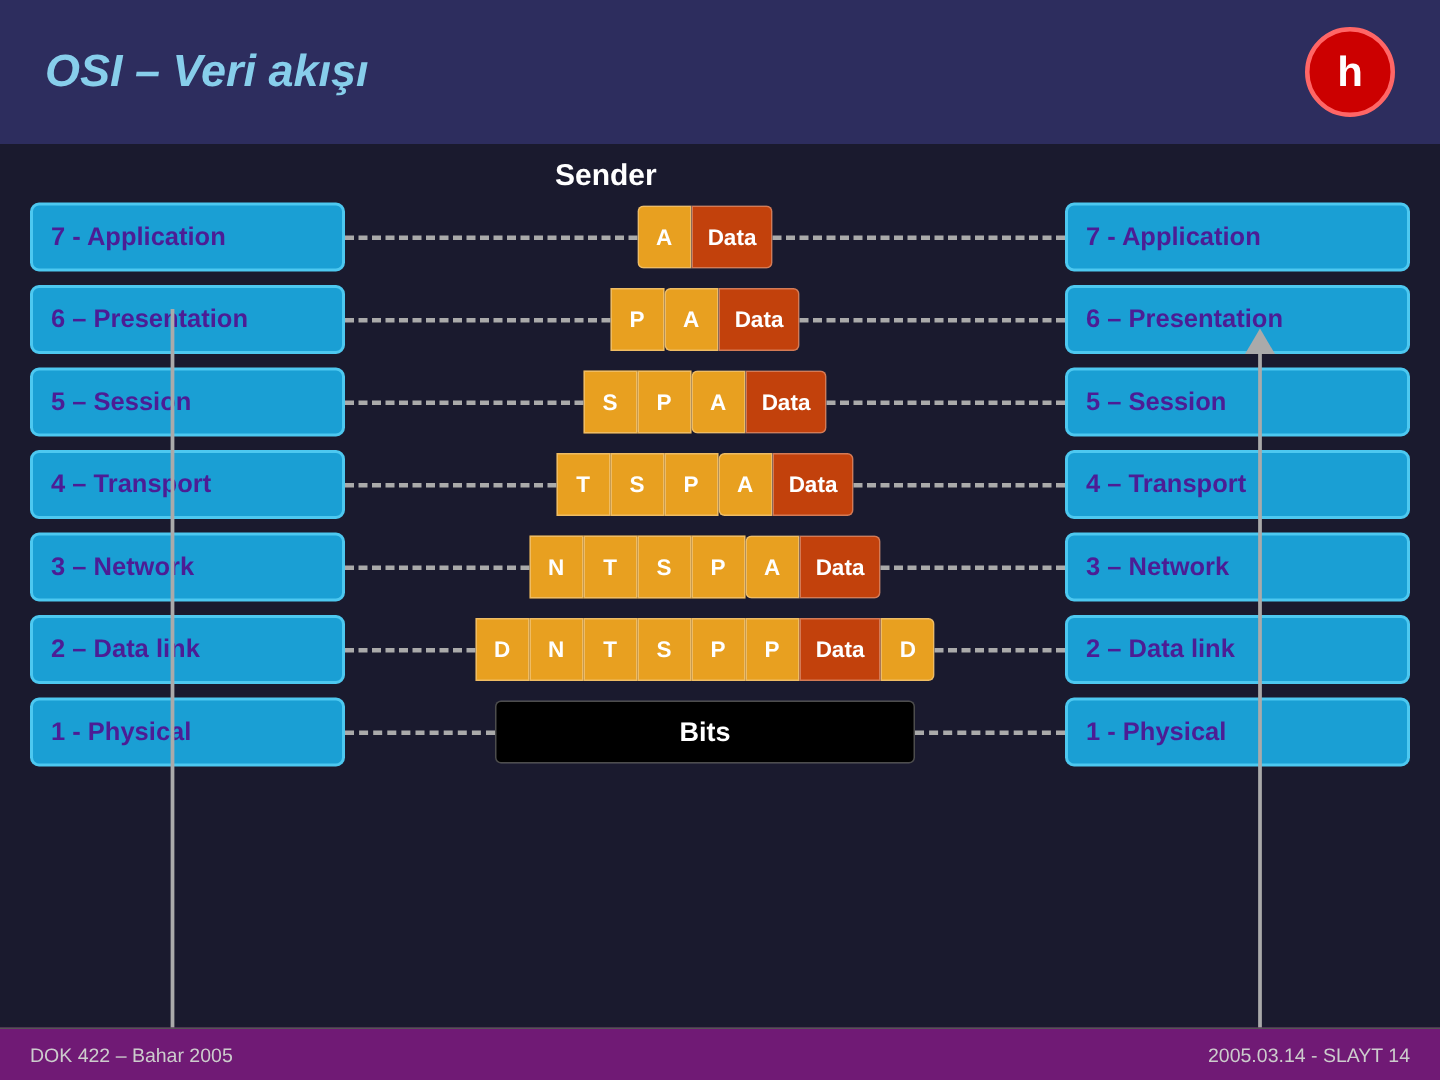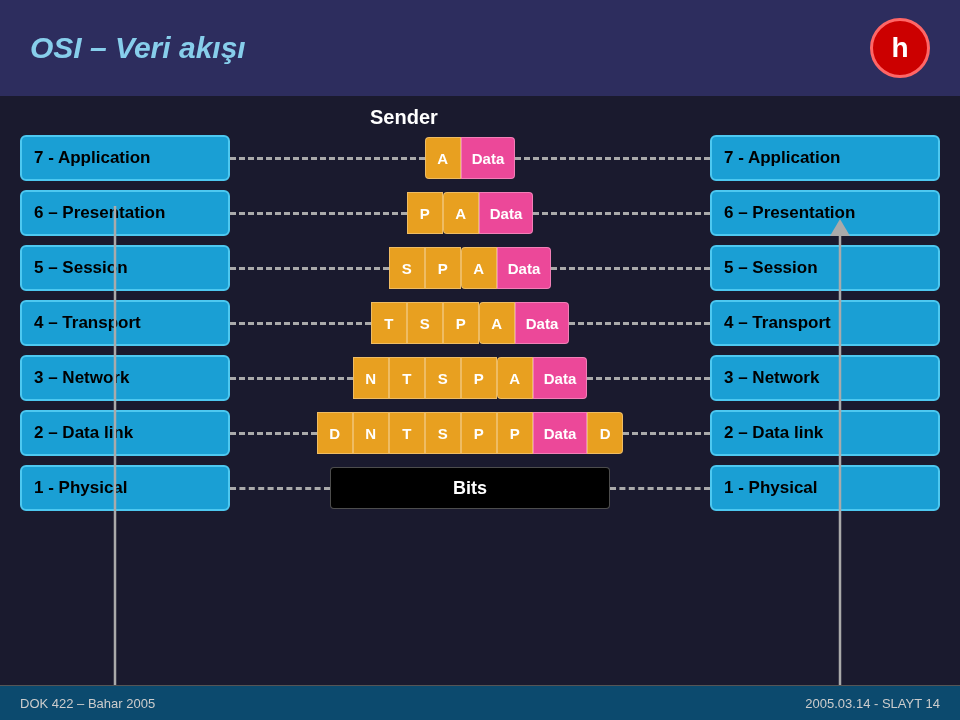--- a/index.html
+++ b/index.html
@@ -66,21 +66,21 @@
     
     .osi-row {
       display: flex;
       align-items: center;
       margin-bottom: 7px;
       height: 48px;
     }
 
     .layer-box {
       background: #1a9fd4;
-      color: #000000;
+      color: #4c1d95;
       font-size: 17px;
       font-weight: bold;
       border-radius: 6px;
       padding: 0 12px;
       height: 46px;
       display: flex;
       align-items: center;
       min-width: 210px;
       border: 2px solid #4dc8f0;
     }
@@ -117,32 +117,32 @@
       min-width: 36px;
       border: 1px solid rgba(255,255,255,0.3);
     }
 
     .block-a { background: #e8a020; border-radius: 4px 0 0 4px; }
     .block-p { background: #e8a020; }
     .block-s { background: #e8a020; }
     .block-t { background: #e8a020; }
     .block-n { background: #e8a020; }
     .block-d { background: #e8a020; }
-    .block-data { background: #ec4899; }
+    .block-data { background: #c2410c; }
     .block-bits { background: #000000; min-width: 280px; border-radius: 4px; text-align: center; font-size: 18px; }
 
     .block-last { border-radius: 0 4px 4px 0; }
 
     .footer {
       position: absolute;
       bottom: 0;
       left: 0;
       right: 0;
       height: 35px;
-      background: #0c4a6e;
+      background: #701a75;
       display: flex;
       align-items: center;
       justify-content: space-between;
       padding: 0 20px;
       border-top: 1px solid #555;
     }
     .footer-text {
       color: #cccccc;
       font-size: 13px;
     }

